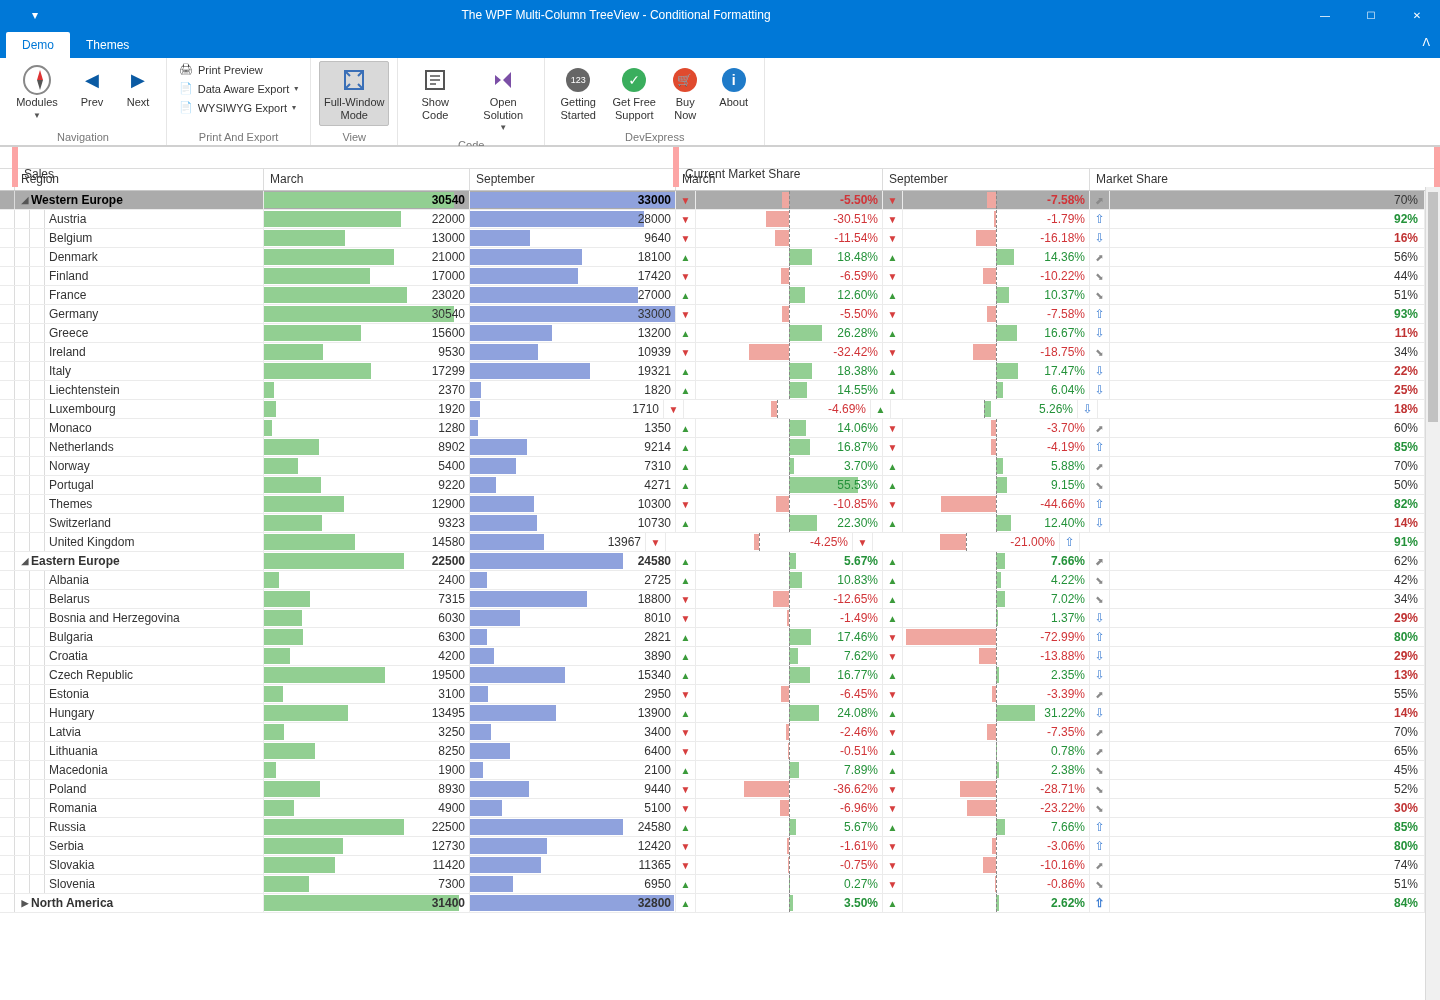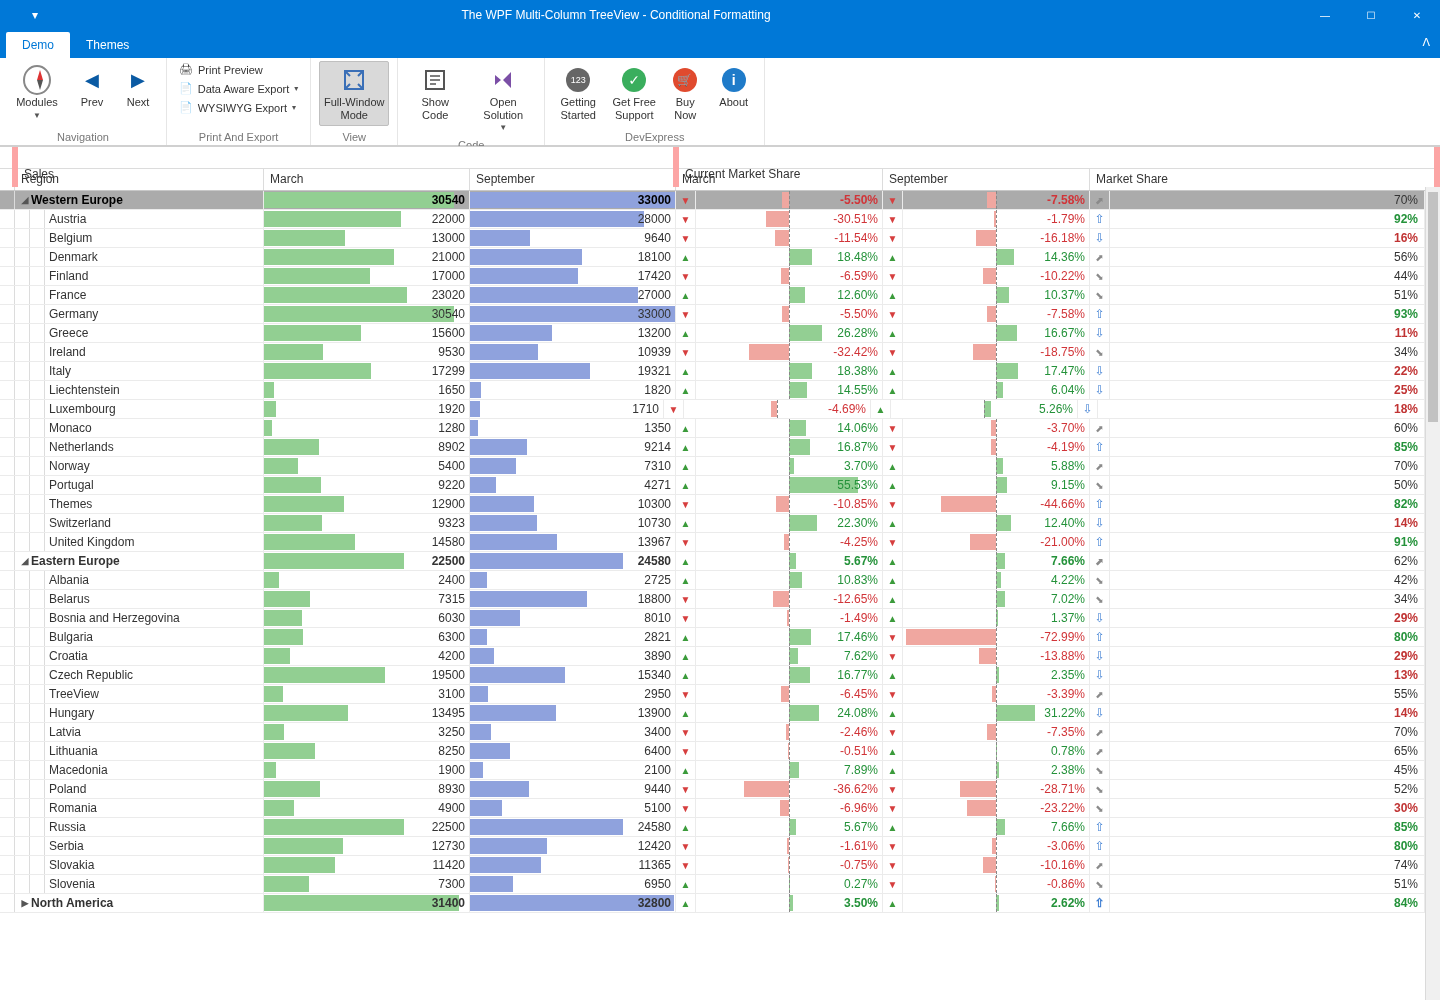--- a/index.html
+++ b/index.html
@@ -603,21 +603,21 @@
       </div>
       <div class="row">
         <div class="indent-col"></div>
         <div class="indent-col"></div>
         <div class="indent-col"></div>
         <div class="cell region" style="width:219px">
           <span>Liechtenstein</span>
         </div>
         <div class="cell bar-cell" style="width:206px">
           <span class="bar march-bar" style="width:5.0%"></span>
-          <span class="val">1650</span>
+          <span class="val">2370</span>
         </div>
         <div class="cell bar-cell" style="width:206px">
           <span class="bar sept-bar" style="width:5.5%"></span>
           <span class="val">1820</span>
         </div>
         <div class="cell icon-cell">
           <span class="tri-up">▲</span>
         </div>
         <div class="cell pct-cell" style="width:187px">
           <span class="pbar pos" style="width:9.700000000000001%"></span>
@@ -909,21 +909,21 @@
         <div class="indent-col"></div>
         <div class="indent-col"></div>
         <div class="indent-col"></div>
         <div class="cell region" style="width:219px">
           <span>United Kingdom</span>
         </div>
         <div class="cell bar-cell" style="width:206px">
           <span class="bar march-bar" style="width:44.2%"></span>
           <span class="val">14580</span>
         </div>
-        <div class="cell bar-cell" style="width:206px">
+        <div class="cell bar-cell" style="width:176px">
           <span class="bar sept-bar" style="width:42.3%"></span>
           <span class="val">13967</span>
         </div>
         <div class="cell icon-cell">
           <span class="tri-down">▼</span>
         </div>
         <div class="cell pct-cell" style="width:187px">
           <span class="pbar neg" style="width:2.833333333333333%"></span>
           <span class="divider"></span>
           <span class="val neg">-4.25%</span>
@@ -1206,21 +1206,21 @@
         </div>
         <div class="cell share-cell" style="flex:1">
           <span class="val low">13%</span>
         </div>
       </div>
       <div class="row">
         <div class="indent-col"></div>
         <div class="indent-col"></div>
         <div class="indent-col"></div>
         <div class="cell region" style="width:219px">
-          <span>TreeView</span>
+          <span>Estonia</span>
         </div>
         <div class="cell bar-cell" style="width:206px">
           <span class="bar march-bar" style="width:9.4%"></span>
           <span class="val">3100</span>
         </div>
         <div class="cell bar-cell" style="width:206px">
           <span class="bar sept-bar" style="width:8.9%"></span>
           <span class="val">2950</span>
         </div>
         <div class="cell icon-cell">

